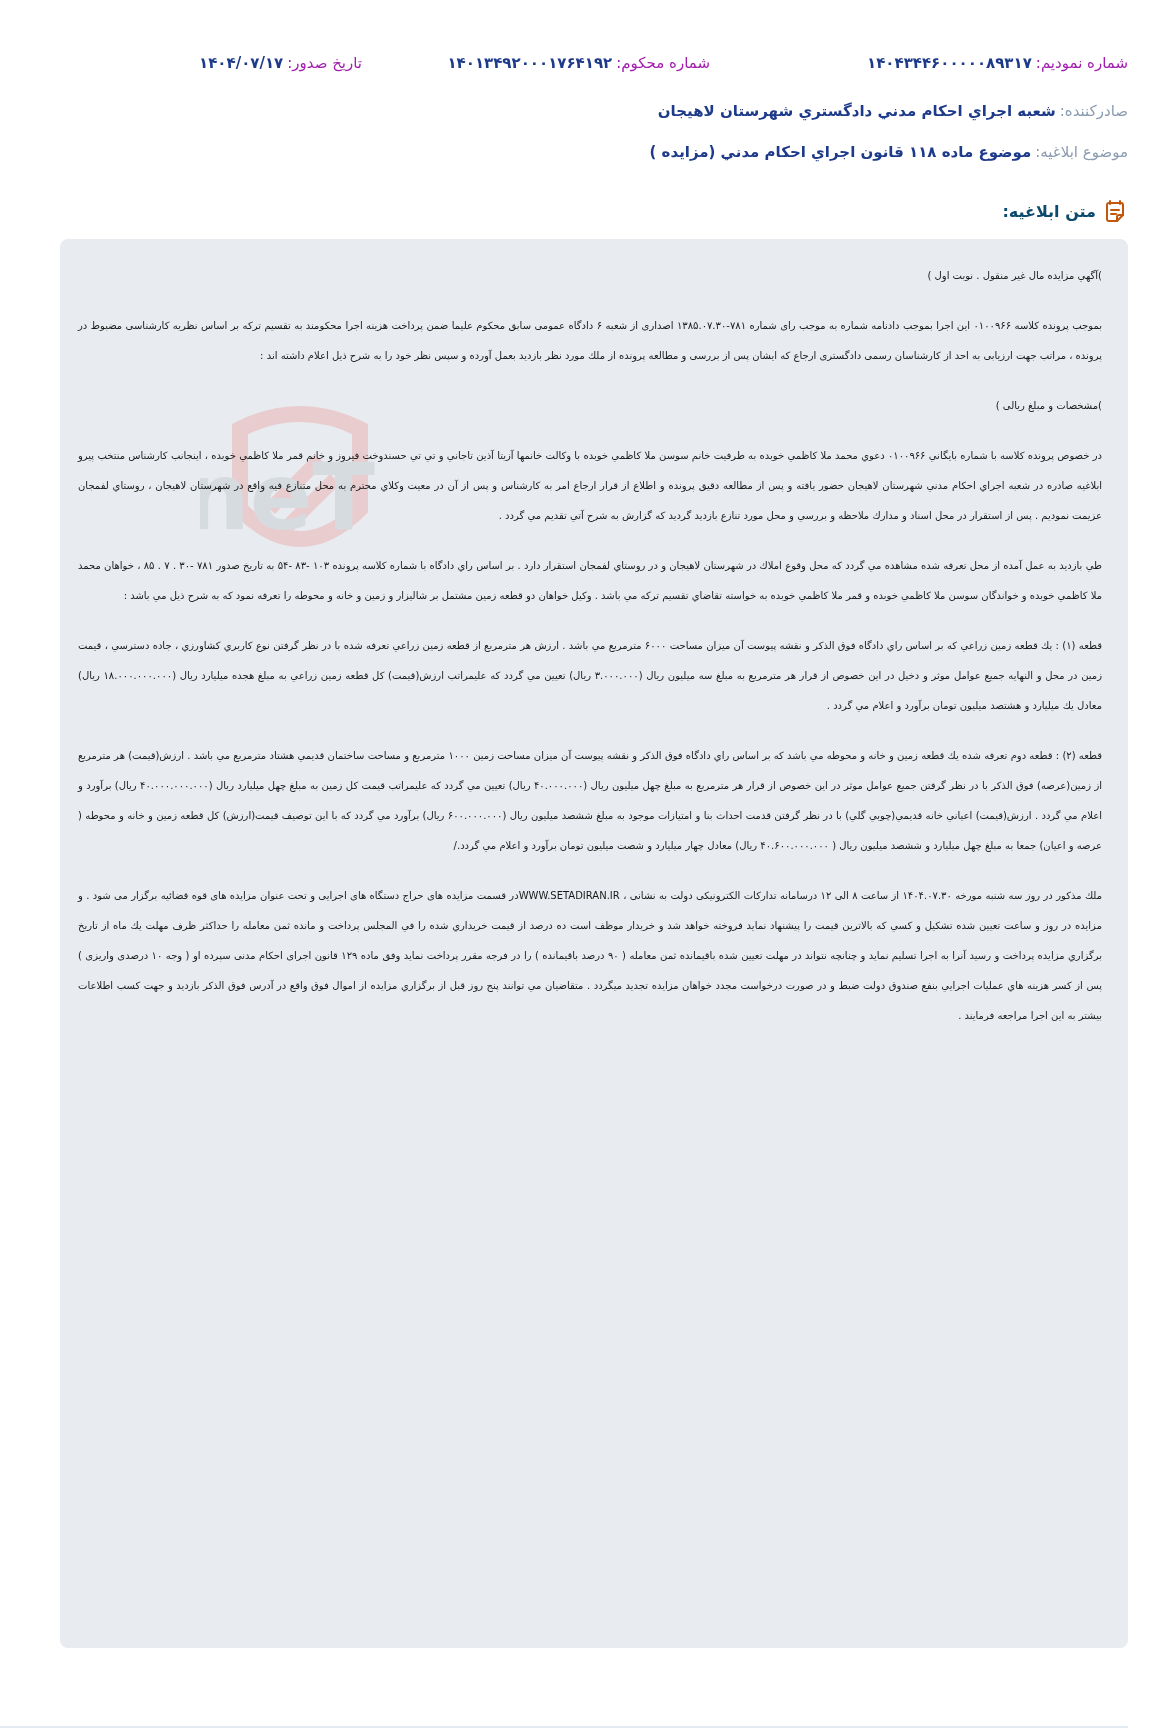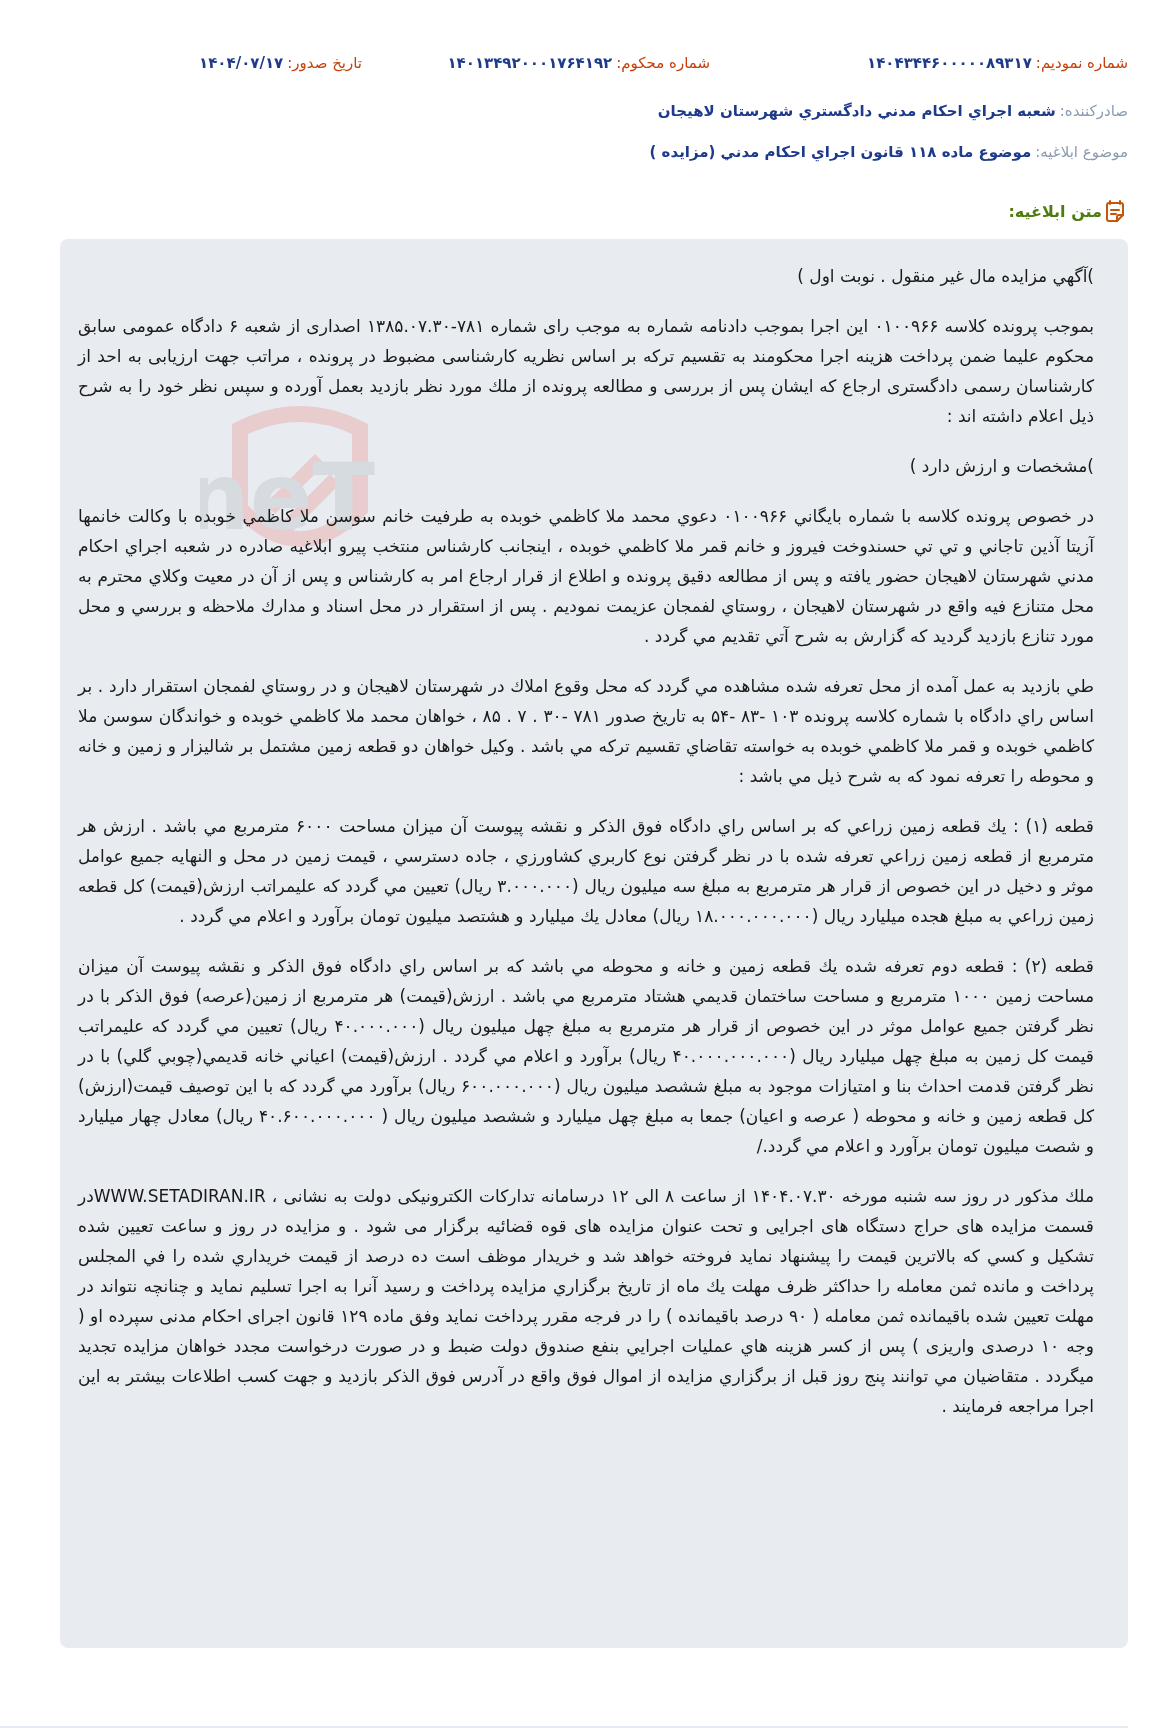--- a/index.html
+++ b/index.html
@@ -23,30 +23,31 @@
       right: 0;
       height: 30px;
       display: flex;
       align-items: center;
       font-size: 15px;
       white-space: nowrap;
     }
     .meta-row .label { color: #8a9bb0; text-align: center; }
     .meta-row .value { color: #1e3a8a; font-weight: bold; margin-right: 4px; }
     .meta-item { position: absolute; top: 54px; display: flex; align-items: center; font-size: 15px; white-space: nowrap; }
-    .meta-item .label { color: #c2410c; }
+    .meta-item .label { color: #a21caf; }
     .meta-item .value { color: #1e3a8a; font-weight: bold; margin-right: 4px; text-align: center; }
 
     .section-title {
       position: absolute;
       top: 198px;
       right: 0;
       display: flex;
       align-items: center;
-      color: #4d7c0f;
+      gap: 6px;
+      color: #0c4a6e;
       font-weight: bold;
       font-size: 16px;
     }
     .section-title svg { display: block; }
 
     .content-box {
       position: absolute;
       top: 239px;
       left: 60px;
       width: 1068px;
@@ -60,25 +61,25 @@
       position: absolute;
       left: 140px;
       top: 150px;
       width: 640px;
       height: 200px;
       pointer-events: none;
       opacity: 0.55;
     }
     .para {
       position: relative;
-      font-size: 17px;
+      font-size: 10px;
       line-height: 30px;
       color: #1a1a1a;
       text-align: justify;
-      margin: 0 16px 20px 0;
+      margin: 0 8px 20px 0;
       font-family: "DejaVu Sans", sans-serif;
     }
     .signature {
       position: absolute;
       top: 1290px;
       right: 18px;
       font-size: 15.4px;
       color: #1a1a1a;
     }
   </style>
@@ -125,21 +126,21 @@
   <div class="content-box">
 
     <svg class="watermark" viewBox="0 0 640 200">
       <path d="M40 40 q60 -30 120 0 v80 q-60 60 -120 0 z" fill="none" stroke="#e9b3b3" stroke-width="16"></path>
       <path d="M70 120 l50 -50 M85 140 l50 -50" stroke="#e9b3b3" stroke-width="14"></path>
       <text x="175" y="140" font-size="92" font-family="DejaVu Sans, sans-serif" font-weight="bold" fill="#c9ced4">AriaTender.neT</text>
     </svg>
 
     <p class="para">)آگهي مزايده مال غير منقول . نوبت اول  )</p>
     <p class="para"> بموجب پرونده كلاسه ۰۱۰۰۹۶۶ اين اجرا بموجب دادنامه شماره به موجب راى شماره ۷۸۱-۱۳۸۵.۰۷.۳۰ اصدارى از شعبه ۶ دادگاه عمومى سابق محكوم عليما ضمن پرداخت هزينه اجرا محكومند به تقسيم تركه بر اساس نظريه كارشناسى مضبوط در پرونده  ،   مراتب جهت ارزيابى به احد از كارشناسان رسمى دادگسترى ارجاع كه ايشان پس از بررسى و مطالعه پرونده از ملك مورد نظر بازديد بعمل آورده و سپس نظر خود را به شرح ذيل اعلام داشته اند :</p>
-    <p class="para">)مشخصات و ارزش دارد )</p>
+    <p class="para">)مشخصات و مبلغ ريالى )</p>
     <p class="para"> در خصوص پرونده كلاسه با شماره بايگاني ۰۱۰۰۹۶۶ دعوي محمد ملا كاظمي خوبده به طرفيت خانم سوسن ملا كاظمي خوبده با وكالت خانمها آزيتا آذين تاجاني و تي تي حسندوخت فيروز و خانم قمر ملا كاظمي خوبده ، اينجانب كارشناس منتخب پيرو ابلاغيه صادره در شعبه اجراي احكام مدني شهرستان لاهيجان حضور يافته و پس از مطالعه دقيق پرونده و اطلاع از قرار ارجاع امر به كارشناس و پس از آن در معيت وكلاي محترم به محل متنازع فيه واقع در شهرستان لاهيجان ، روستاي لفمجان عزيمت نموديم . پس از استقرار در محل اسناد و مدارك ملاحظه و بررسي و محل مورد تنازع بازديد گرديد كه گزارش به شرح آتي تقديم مي گردد .</p>
     <p class="para">طي بازديد به عمل آمده از محل تعرفه شده مشاهده مي گردد كه محل وقوع املاك در شهرستان لاهيجان و در روستاي لفمجان استقرار دارد . بر اساس راي دادگاه با شماره كلاسه پرونده ۱۰۳ -۸۳ -۵۴ به تاريخ صدور ۷۸۱ -۳۰ . ۷ . ۸۵ ، خواهان محمد ملا كاظمي خوبده و خواندگان سوسن ملا كاظمي خوبده و قمر ملا كاظمي خوبده به خواسته تقاضاي تقسيم تركه مي باشد . وكيل خواهان دو قطعه زمين مشتمل بر شاليزار و زمين و خانه و محوطه را تعرفه نمود كه به شرح ذيل مي باشد :</p>
     <p class="para">قطعه (۱) : يك قطعه زمين زراعي كه بر اساس راي دادگاه فوق الذكر و نقشه پيوست آن ميزان مساحت ۶۰۰۰ مترمربع مي باشد . ارزش هر مترمربع از قطعه زمين زراعي تعرفه شده با در نظر گرفتن نوع كاربري كشاورزي ، جاده دسترسي ، قيمت زمين در محل و النهايه جميع عوامل موثر و دخيل در اين خصوص از قرار هر مترمربع به مبلغ سه ميليون ريال (۳.۰۰۰.۰۰۰ ريال) تعيين مي گردد كه عليمراتب ارزش(قيمت) كل قطعه زمين زراعي به مبلغ هجده ميليارد ريال (۱۸.۰۰۰.۰۰۰.۰۰۰ ريال) معادل يك ميليارد و هشتصد ميليون تومان برآورد و اعلام مي گردد .</p>
     <p class="para">قطعه (۲) : قطعه دوم تعرفه شده يك قطعه زمين و خانه و محوطه مي باشد كه بر اساس راي دادگاه فوق الذكر و نقشه پيوست آن ميزان مساحت زمين ۱۰۰۰ مترمربع و مساحت ساختمان قديمي هشتاد مترمربع مي باشد . ارزش(قيمت) هر مترمربع از زمين(عرصه) فوق الذكر با در نظر گرفتن جميع عوامل موثر در اين خصوص از قرار هر مترمربع به مبلغ چهل ميليون ريال (۴۰.۰۰۰.۰۰۰ ريال) تعيين مي گردد كه عليمراتب قيمت كل زمين به مبلغ چهل ميليارد ريال (۴۰.۰۰۰.۰۰۰.۰۰۰ ريال) برآورد و اعلام مي گردد . ارزش(قيمت) اعياني خانه قديمي(چوبي گلي) با در نظر گرفتن قدمت احداث بنا و امتيازات موجود به مبلغ ششصد ميليون ريال (۶۰۰.۰۰۰.۰۰۰ ريال) برآورد مي گردد كه با اين توصيف قيمت(ارزش) كل قطعه زمين و خانه و محوطه ( عرصه و اعيان) جمعا به مبلغ چهل ميليارد و ششصد ميليون ريال ( ۴۰.۶۰۰.۰۰۰.۰۰۰ ريال) معادل چهار ميليارد و شصت ميليون تومان برآورد و اعلام مي گردد./</p>
     <p class="para">ملك مذكور در روز سه شنبه مورخه ۱۴۰۴.۰۷.۳۰ از ساعت ۸ الى ۱۲  درسامانه تداركات الكترونيكى دولت به نشانى  ،  WWW.SETADIRAN.IRدر قسمت مزايده هاى حراج دستگاه هاى اجرايى و تحت عنوان مزايده هاى قوه قضائيه برگزار می شود . و مزايده در روز و ساعت تعيين شده تشكيل و كسي كه بالاترين قيمت را پيشنهاد نمايد فروخته خواهد شد و خريدار موظف است ده درصد از قيمت خريداري شده را في المجلس پرداخت و مانده ثمن معامله را حداكثر ظرف مهلت يك ماه از تاريخ برگزاري مزايده پرداخت و رسيد آنرا به اجرا تسليم نمايد و چنانچه نتواند در مهلت تعيين شده باقيمانده ثمن معامله ( ۹۰ درصد باقيمانده ) را در فرجه مقرر پرداخت نمايد وفق ماده ۱۲۹ قانون اجراى احكام مدنى سپرده او ( وجه ۱۰ درصدى واريزى ) پس از كسر هزينه هاي عمليات اجرايي بنفع صندوق دولت ضبط و در صورت درخواست مجدد خواهان مزايده تجديد ميگردد . متقاضيان مي توانند پنج روز قبل از برگزاري مزايده از اموال فوق واقع در آدرس فوق الذكر بازديد و جهت كسب اطلاعات بيشتر به اين اجرا مراجعه فرمايند .</p>
 
   </div>
 </div>
 
 </body></html>

